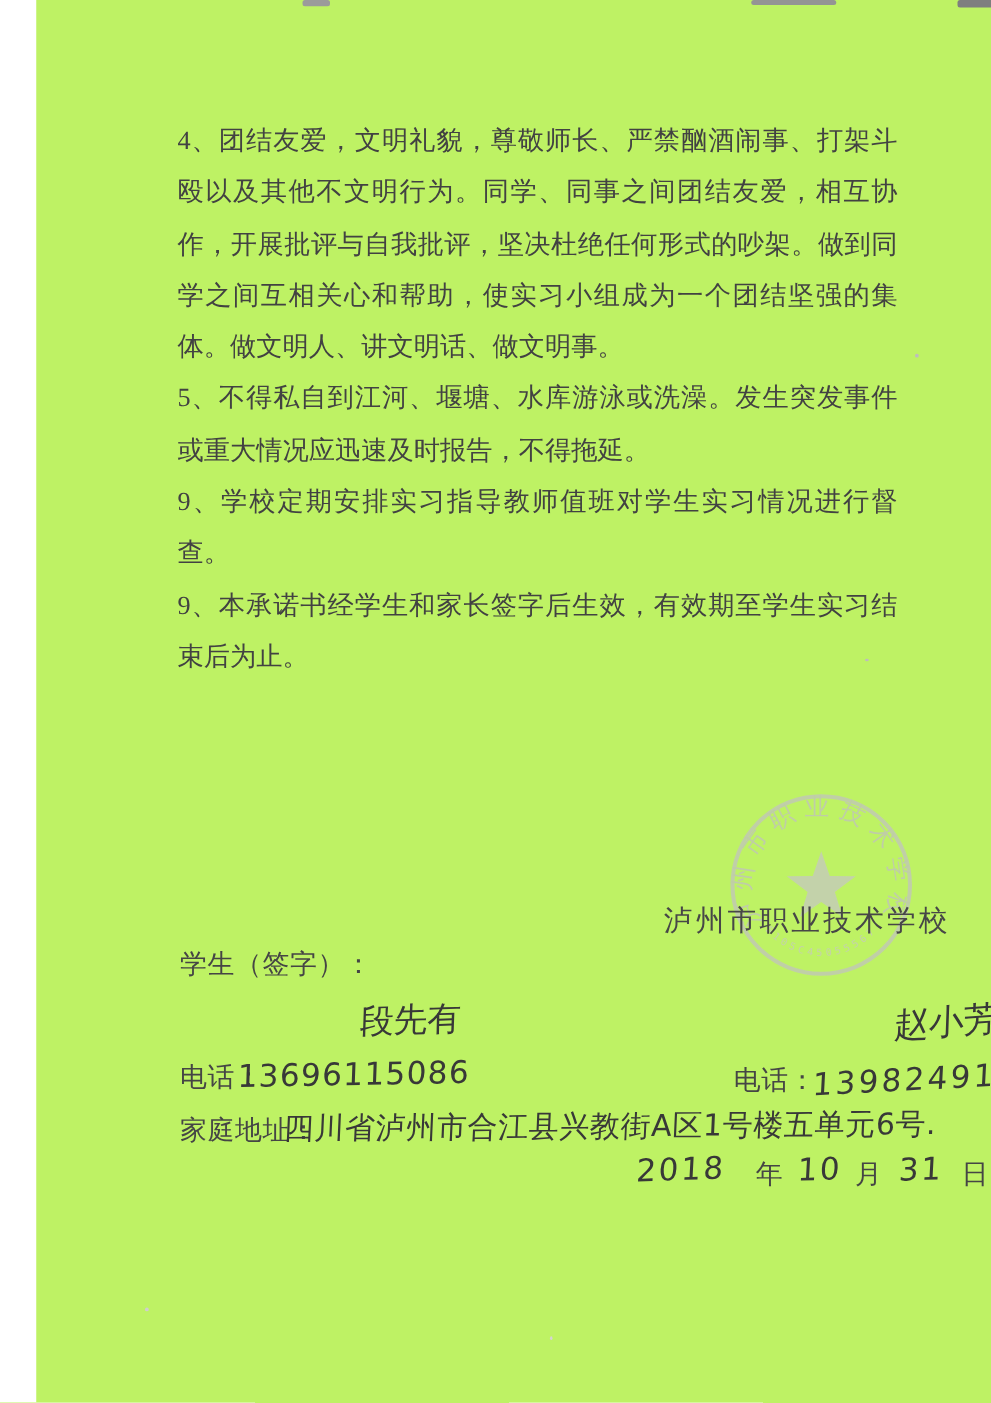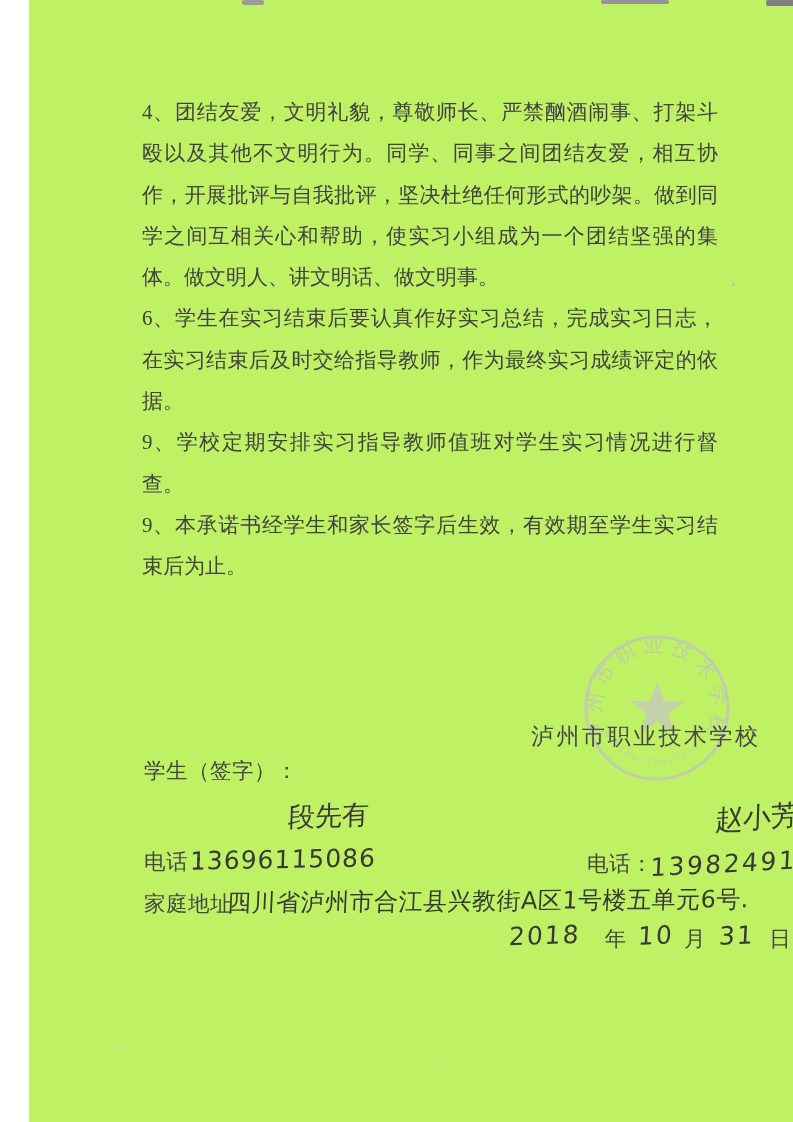--- a/index.html
+++ b/index.html
@@ -64,21 +64,21 @@
   <div class="smudge sm2"></div>
   <div class="smudge sm3"></div>
   <div class="speck sp1"></div>
   <div class="speck sp2"></div>
   <div class="speck sp3"></div>
   <div class="speck sp4"></div>
   <div class="edge-line"></div>
 
   <div class="body-text">
     <p>4、团结友爱，文明礼貌，尊敬师长、严禁酗酒闹事、打架斗殴以及其他不文明行为。同学、同事之间团结友爱，相互协作，开展批评与自我批评，坚决杜绝任何形式的吵架。做到同学之间互相关心和帮助，使实习小组成为一个团结坚强的集体。做文明人、讲文明话、做文明事。</p>
-    <p>6、学生在实习结束后要认真作好实习总结，完成实习日志，在实习结束后及时交给指导教师，作为最终实习成绩评定的依据。</p>
+    <p>5、不得私自到江河、堰塘、水库游泳或洗澡。发生突发事件或重大情况应迅速及时报告，不得拖延。</p>
     <p>9、学校定期安排实习指导教师值班对学生实习情况进行督查。</p>
     <p>9、本承诺书经学生和家长签字后生效，有效期至学生实习结束后为止。</p>
   </div>
 
   <svg class="seal" viewBox="0 0 154 158" xmlns="http://www.w3.org/2000/svg">
     <circle cx="77" cy="79" r="71" fill="none" stroke="#c2c2c2" stroke-width="3.2"></circle>
     <polygon points="77,52 83.8,71.7 104.6,72 87.9,84.6 94,104.5 77,92.5 60,104.5 66.1,84.6 49.4,72 70.2,71.7" fill="#c6c6c6"></polygon>
     <path id="sealTopArc" d="M 35,116 A 56 56 0 1 1 119,116" fill="none"></path>
     <path id="sealBottomArc" d="M 21,93 A 58 58 0 0 0 133,93" fill="none"></path>
     <text font-size="19.5" fill="#c0c0c0" letter-spacing="7" font-family="Liberation Serif, DejaVu Serif, serif">

